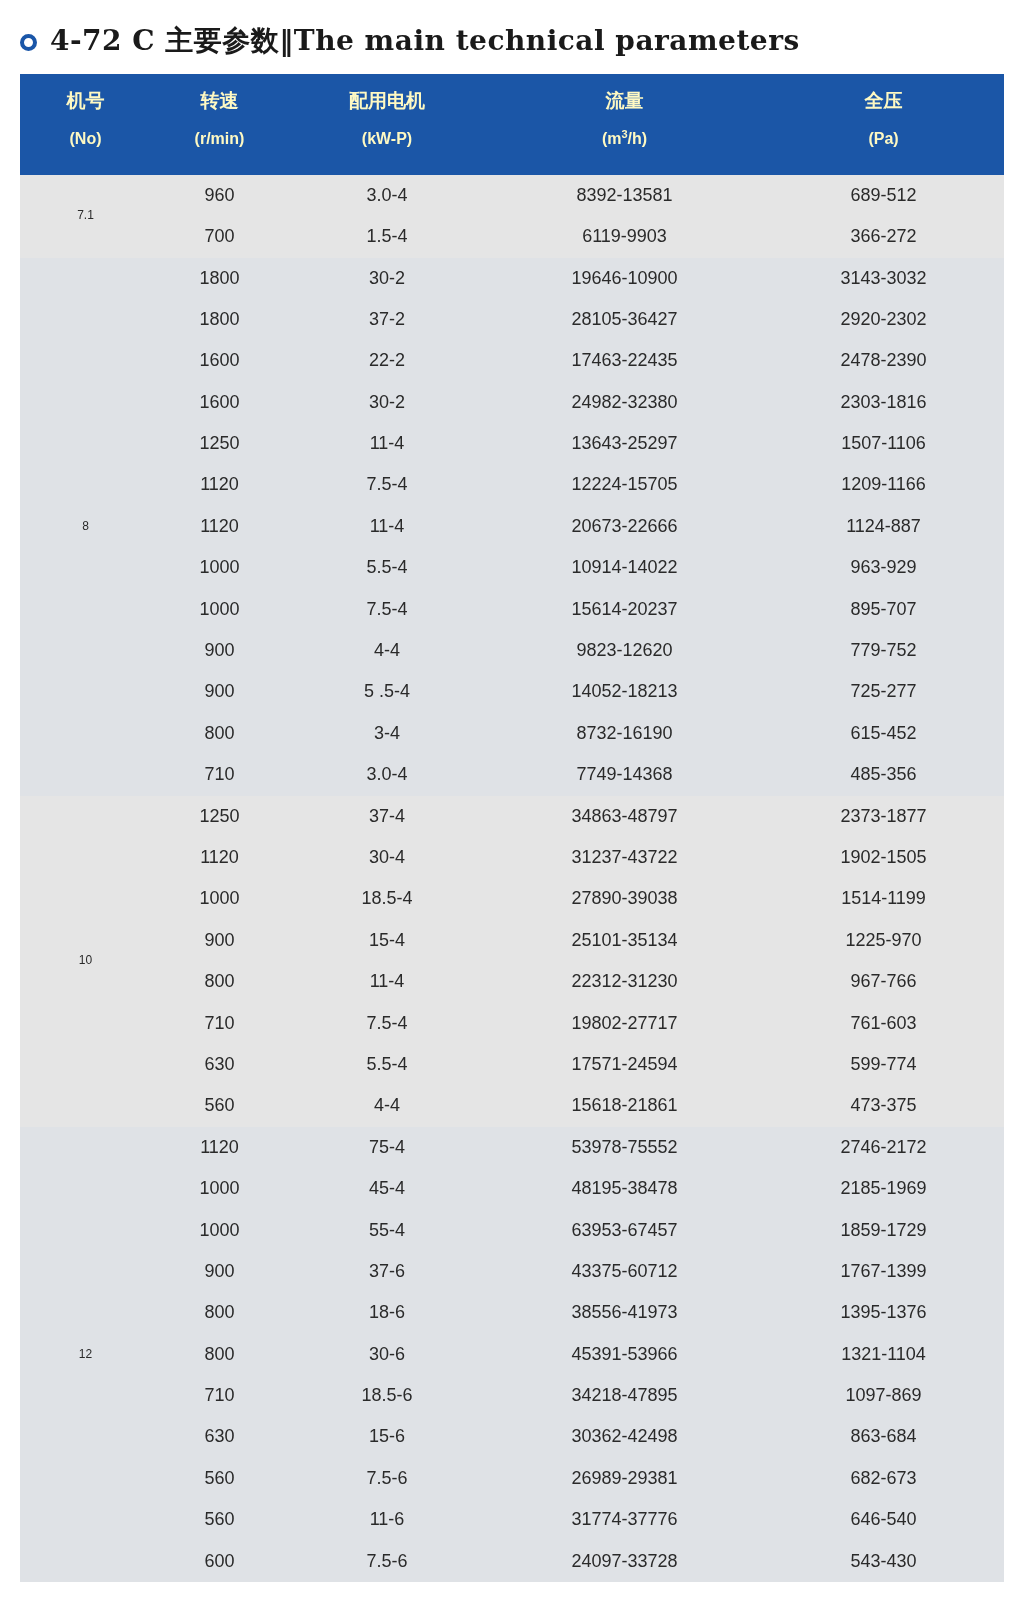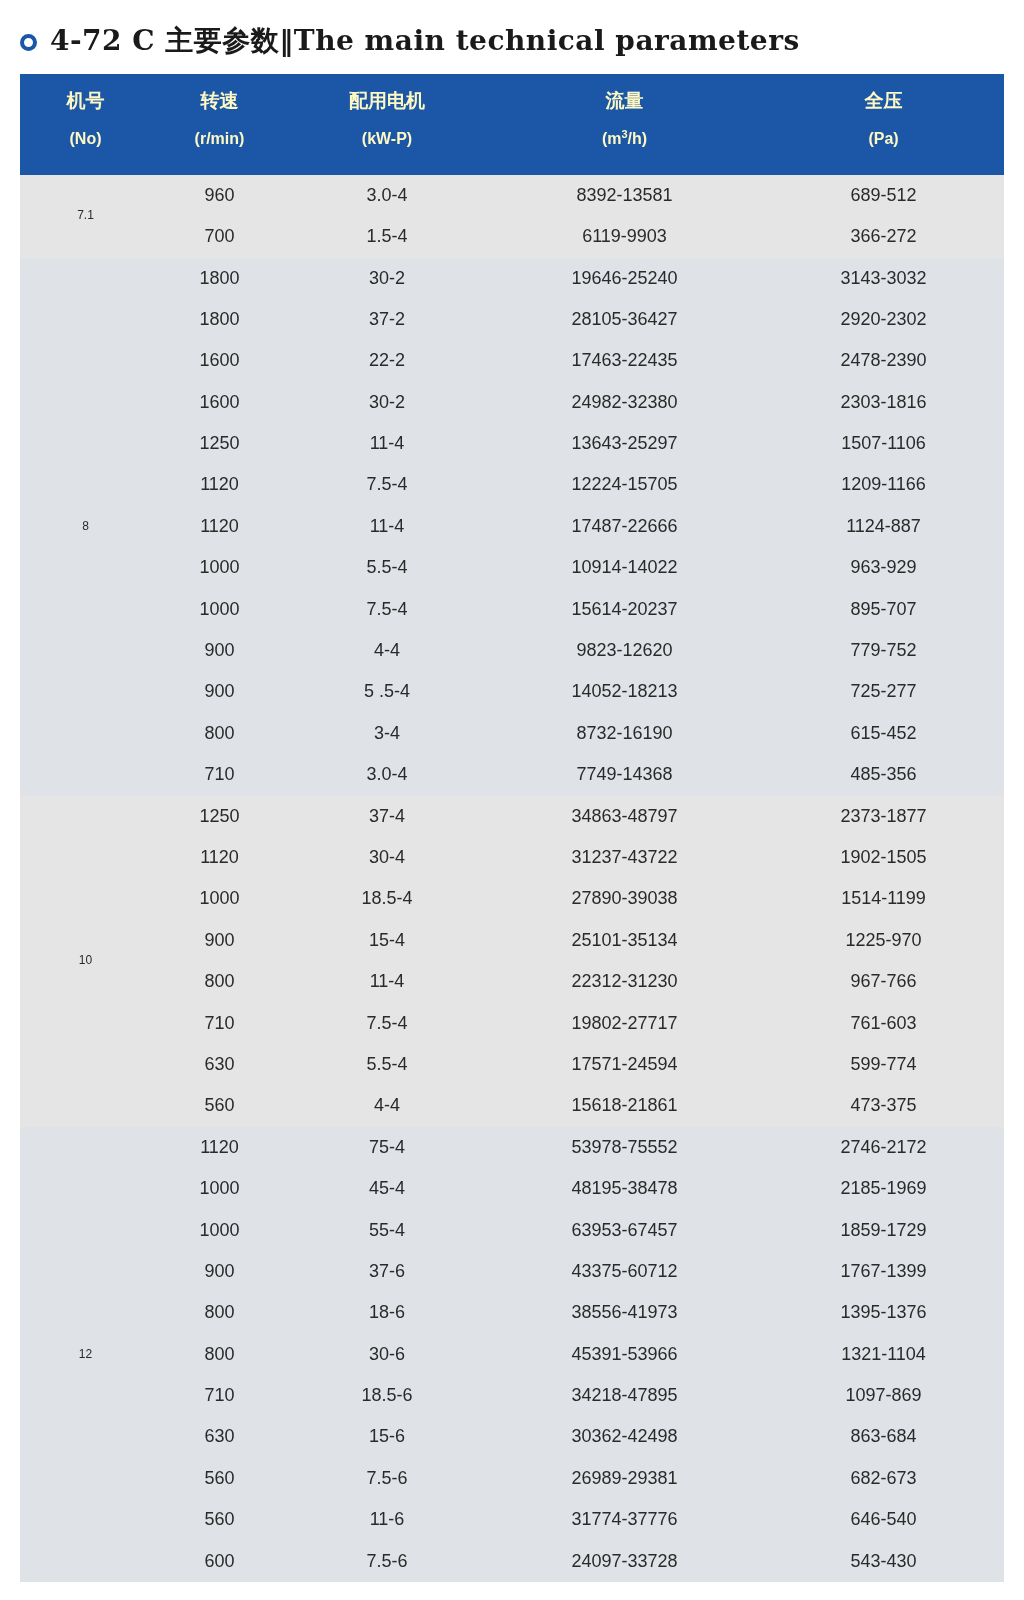--- a/index.html
+++ b/index.html
@@ -154,21 +154,21 @@
         <tr class="band-white">
           <td>700</td>
           <td>1.5-4</td>
           <td>6119-9903</td>
           <td>366-272</td>
         </tr>
         <tr class="band-grey">
           <td class="no-cell" rowspan="13">8</td>
           <td>1800</td>
           <td>30-2</td>
-          <td>19646-25240</td>
+          <td>19646-10900</td>
           <td>3143-3032</td>
         </tr>
         <tr class="band-grey">
           <td>1800</td>
           <td>37-2</td>
           <td>28105-36427</td>
           <td>2920-2302</td>
         </tr>
         <tr class="band-grey">
           <td>1600</td>
@@ -190,21 +190,21 @@
         </tr>
         <tr class="band-grey">
           <td>1120</td>
           <td>7.5-4</td>
           <td>12224-15705</td>
           <td>1209-1166</td>
         </tr>
         <tr class="band-grey">
           <td>1120</td>
           <td>11-4</td>
-          <td>17487-22666</td>
+          <td>20673-22666</td>
           <td>1124-887</td>
         </tr>
         <tr class="band-grey">
           <td>1000</td>
           <td>5.5-4</td>
           <td>10914-14022</td>
           <td>963-929</td>
         </tr>
         <tr class="band-grey">
           <td>1000</td>

